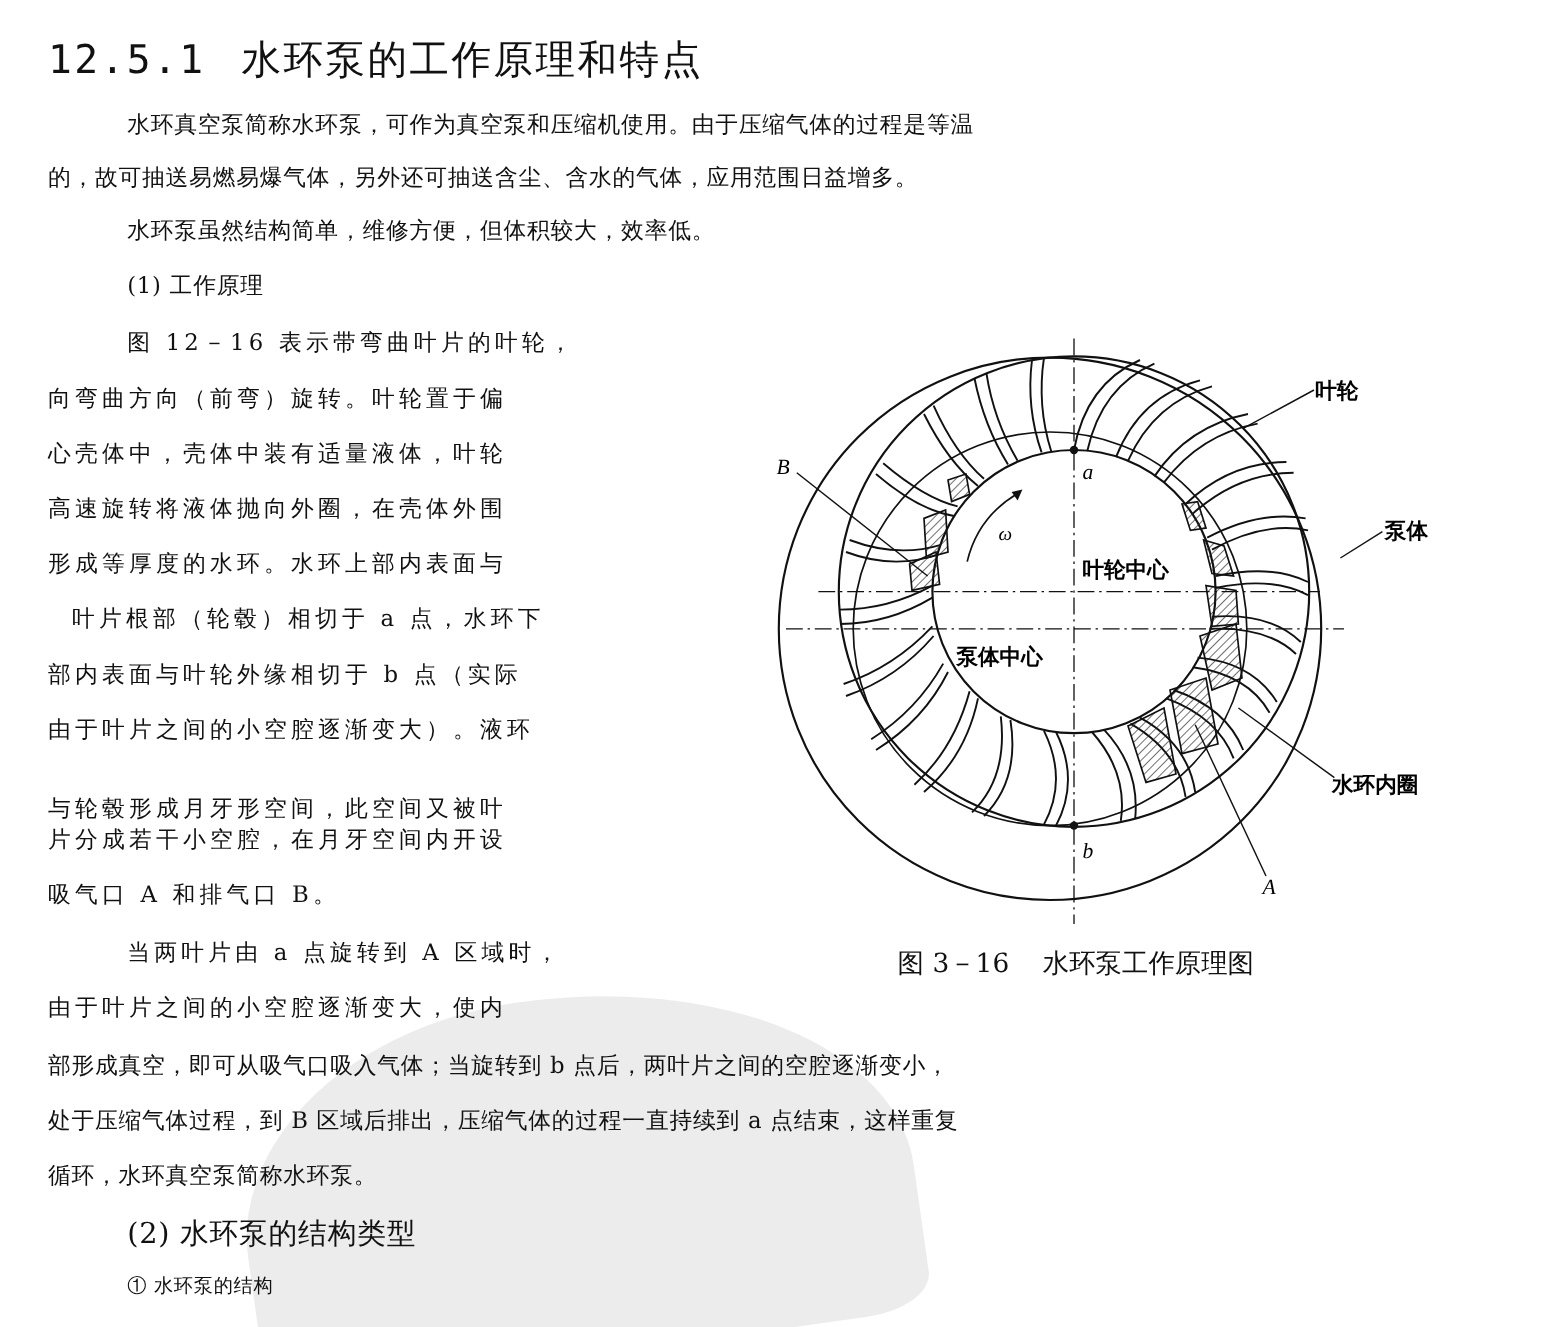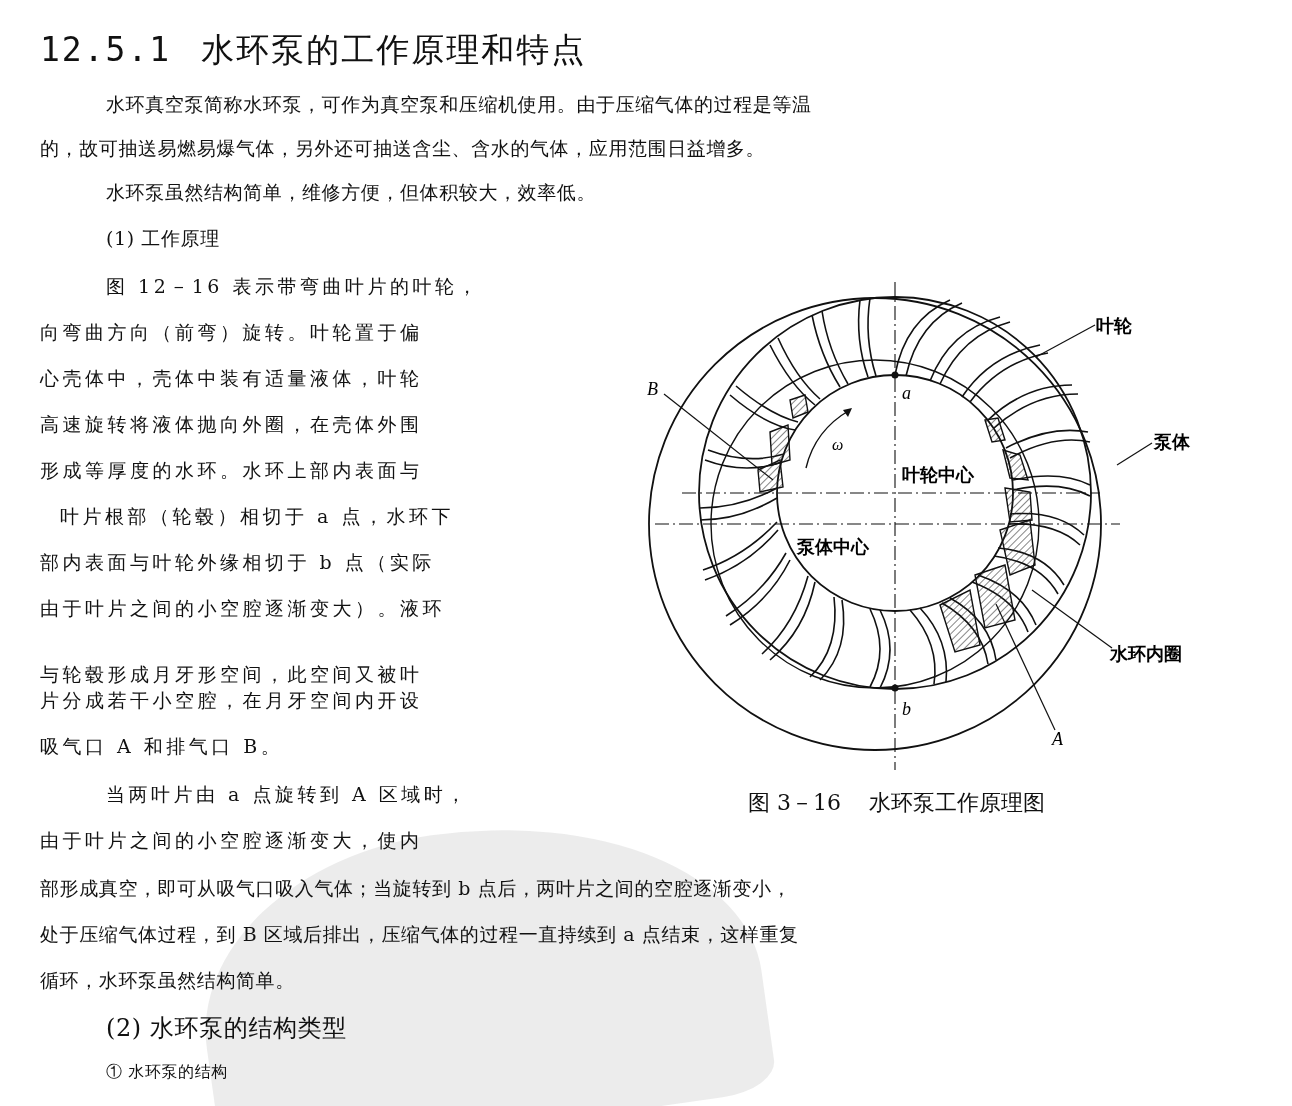--- a/index.html
+++ b/index.html
@@ -45,21 +45,21 @@
   <div class="line narrow" style="left:40px;top:498px;margin-left:20px;">叶片根部（轮毂）相切于 a 点，水环下</div>
   <div class="line narrow" style="left:40px;top:544px;">部内表面与叶轮外缘相切于 b 点（实际</div>
   <div class="line narrow" style="left:40px;top:590px;">由于叶片之间的小空腔逐渐变大）。液环</div>
   <div class="line narrow" style="left:40px;top:636px;margin-top:20px;">与轮毂形成月牙形空间，此空间又被叶</div>
   <div class="line narrow" style="left:40px;top:682px;">片分成若干小空腔，在月牙空间内开设</div>
   <div class="line narrow" style="left:40px;top:728px;">吸气口 A 和排气口 B。</div>
   <div class="line narrow" style="left:106px;top:776px;">当两叶片由 a 点旋转到 A 区域时，</div>
   <div class="line narrow" style="left:40px;top:822px;">由于叶片之间的小空腔逐渐变大，使内</div>
   <div class="line full" style="left:40px;top:870px;">部形成真空，即可从吸气口吸入气体；当旋转到 b 点后，两叶片之间的空腔逐渐变小，</div>
   <div class="line full" style="left:40px;top:916px;">处于压缩气体过程，到 B 区域后排出，压缩气体的过程一直持续到 a 点结束，这样重复</div>
-  <div class="line full" style="left:40px;top:962px;">循环，水环泵虽然结构简单。</div>
+  <div class="line full" style="left:40px;top:962px;">循环，水环真空泵简称水环泵。</div>
   <div class="line full" style="left:106px;top:1010px;font-size:24px;">(2) 水环泵的结构类型</div>
   <div class="line full" style="left:106px;top:1054px;font-size:16px;">① 水环泵的结构</div>
 
   <svg class="figure" viewBox="620 275 600 520" xmlns="http://www.w3.org/2000/svg">
     <defs>
       <pattern id="hatch" patternUnits="userSpaceOnUse" width="5" height="5" patternTransform="rotate(45)">
         <line x1="0" y1="0" x2="0" y2="5" stroke="#222" stroke-width="1.1"></line>
       </pattern>
     </defs>
     <g fill="none" stroke="#111" stroke-width="1.8">

